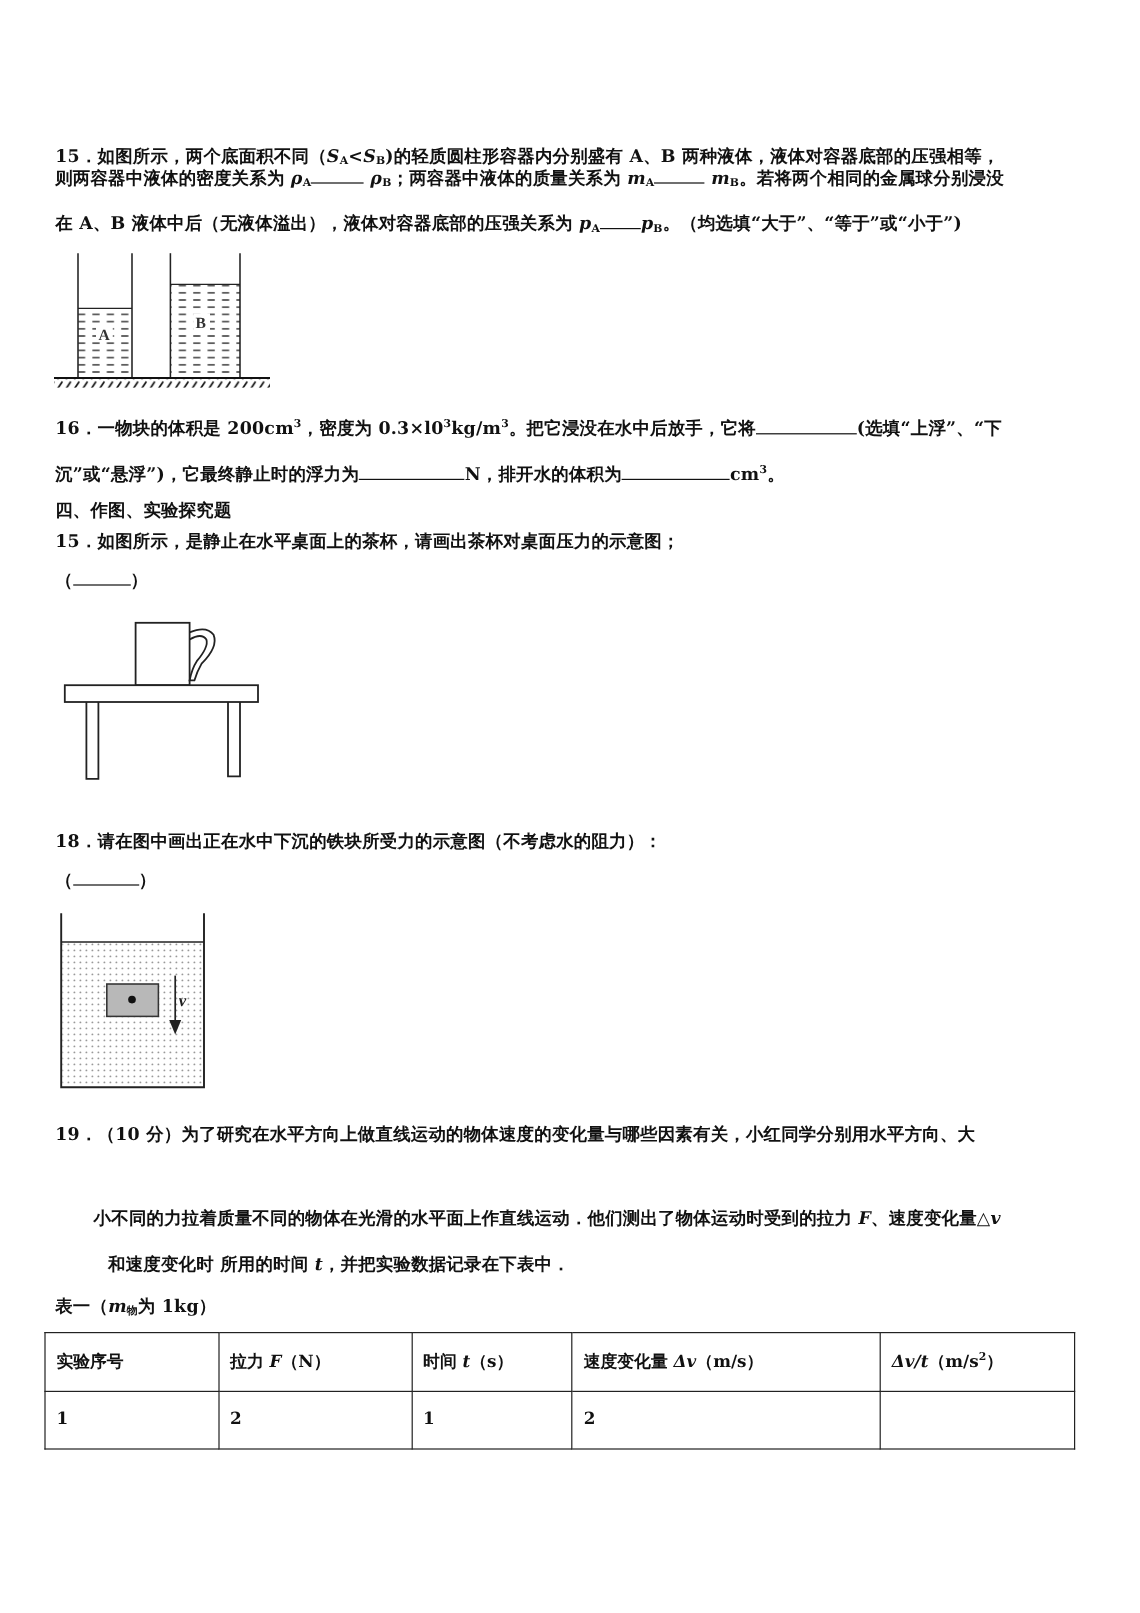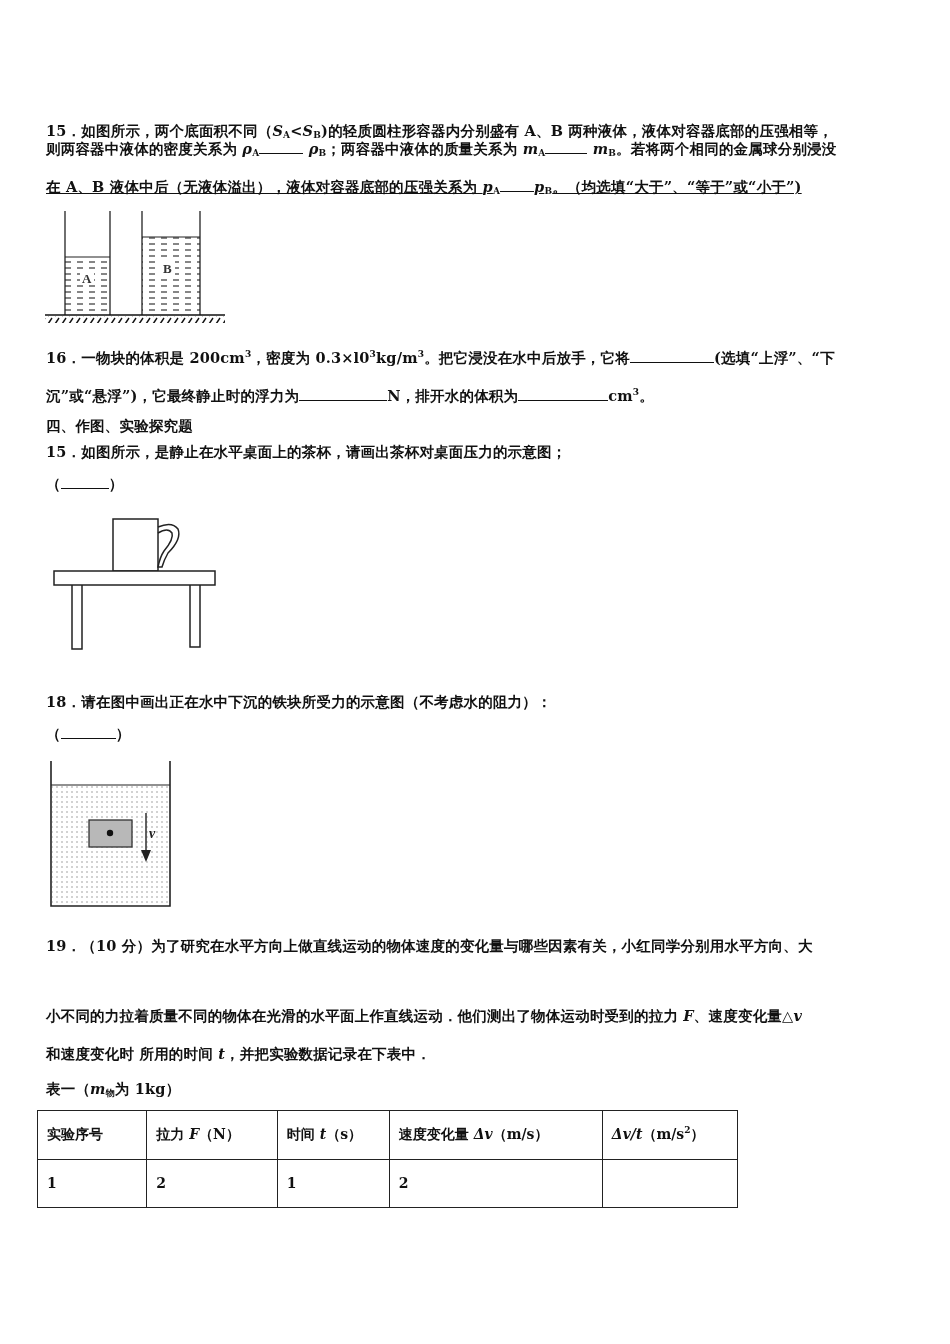--- a/index.html
+++ b/index.html
@@ -27,42 +27,42 @@
     sub, sup { font-size: 9px; }
     sub { vertical-align: -2px; }
     sup { vertical-align: 6px; }
     i { font-style: italic; }
     .fig { position: absolute; }
 
     table.data {
       position: absolute;
       left: 37px;
       top: 1110px;
-      width: 701px;
+      width: 859px;
       border-collapse: collapse;
       font-size: 14px;
     }
     table.data td {
       border: 1.6px solid #222;
       height: 48.5px;
       padding-left: 9px;
       vertical-align: middle;
       white-space: nowrap;
     }
   </style>
 </head>
 <body>
 
 <div class="line" style="top:101px;margin-top:20px;">
   <span>15．</span><span>如图所示，两个底面积不同（</span><i>S</i><sub>A</sub><span>&lt;</span><i>S</i><sub>B</sub><span>)的轻质圆柱形容器内分别盛有 A、B 两种液体，液体对容器底部的压强相等，</span>
 </div>
 <div class="line" style="top:139px;text-align:center;">
   <span>则两容器中液体的密度关系为 </span><i>ρ</i><sub>A</sub><span class="blank" style="width:44px;"></span> <i>ρ</i><sub>B</sub><span>；两容器中液体的质量关系为 </span><i>m</i><sub>A</sub><span class="blank" style="width:42px;"></span> <i>m</i><sub>B</sub><span>。若将两个相同的金属球分别浸没</span>
 </div>
-<div class="line" style="top:177px;text-decoration:underline;">
+<div class="line" style="top:177px;">
   <span>在 A、B 液体中后（无液体溢出），液体对容器底部的压强关系为 </span><i>p</i><sub>A</sub><span class="blank" style="width:34px;"></span><i>p</i><sub>B</sub><span>。（均选填“大于”、“等于”或“小于”)</span>
 </div>
 
 <svg class="fig" style="left:40px; top:205px;" width="200" height="125" viewBox="0 0 200 125">
   <defs>
     <pattern id="dashA" width="12" height="6" patternUnits="userSpaceOnUse">
       <line x1="1" y1="3" x2="7" y2="3" stroke="#222" stroke-width="1.1"></line>
     </pattern>
     <pattern id="hatch" width="7" height="8" patternUnits="userSpaceOnUse">
       <line x1="5" y1="1" x2="1" y2="7" stroke="#111" stroke-width="1.4"></line>
@@ -135,24 +135,24 @@
     <line x1="11" y1="30" x2="130" y2="30" stroke-width="1.1"></line>
   </g>
   <rect x="49" y="65" width="43" height="27" fill="#b8b8b8" stroke="#333" stroke-width="1.3"></rect>
   <circle cx="70" cy="78" r="3.2" fill="#111"></circle>
   <line x1="106" y1="58" x2="106" y2="97" stroke="#222" stroke-width="1.4"></line>
   <polygon points="101,95 111,95 106,107" fill="#222"></polygon>
   <text x="109" y="83" font-size="14" font-style="italic" fill="#222" font-family="Liberation Serif, serif">v</text>
 </svg>
 
 <div class="line" style="top:936px;">19．（10 分）为了研究在水平方向上做直线运动的物体速度的变化量与哪些因素有关，小红同学分别用水平方向、大</div>
-<div class="line" style="top:1006px;">
+<div class="line" style="top:1006px;margin-left:32px;">
   <span>小不同的力拉着质量不同的物体在光滑的水平面上作直线运动．他们测出了物体运动时受到的拉力 </span><i>F</i><span>、速度变化量△</span><i>v</i>
 </div>
-<div class="line" style="top:1044px;">
+<div class="line" style="top:1044px;margin-left:44px;">
   <span>和速度变化时 所用的时间 </span><i>t</i><span>，并把实验数据记录在下表中．</span>
 </div>
 <div class="line" style="top:1079px;">
   <span>表一（</span><i>m</i><sub>物</sub><span>为 1kg）</span>
 </div>
 
 <table class="data">
   <colgroup>
     <col style="width:145px">
     <col style="width:161px">

